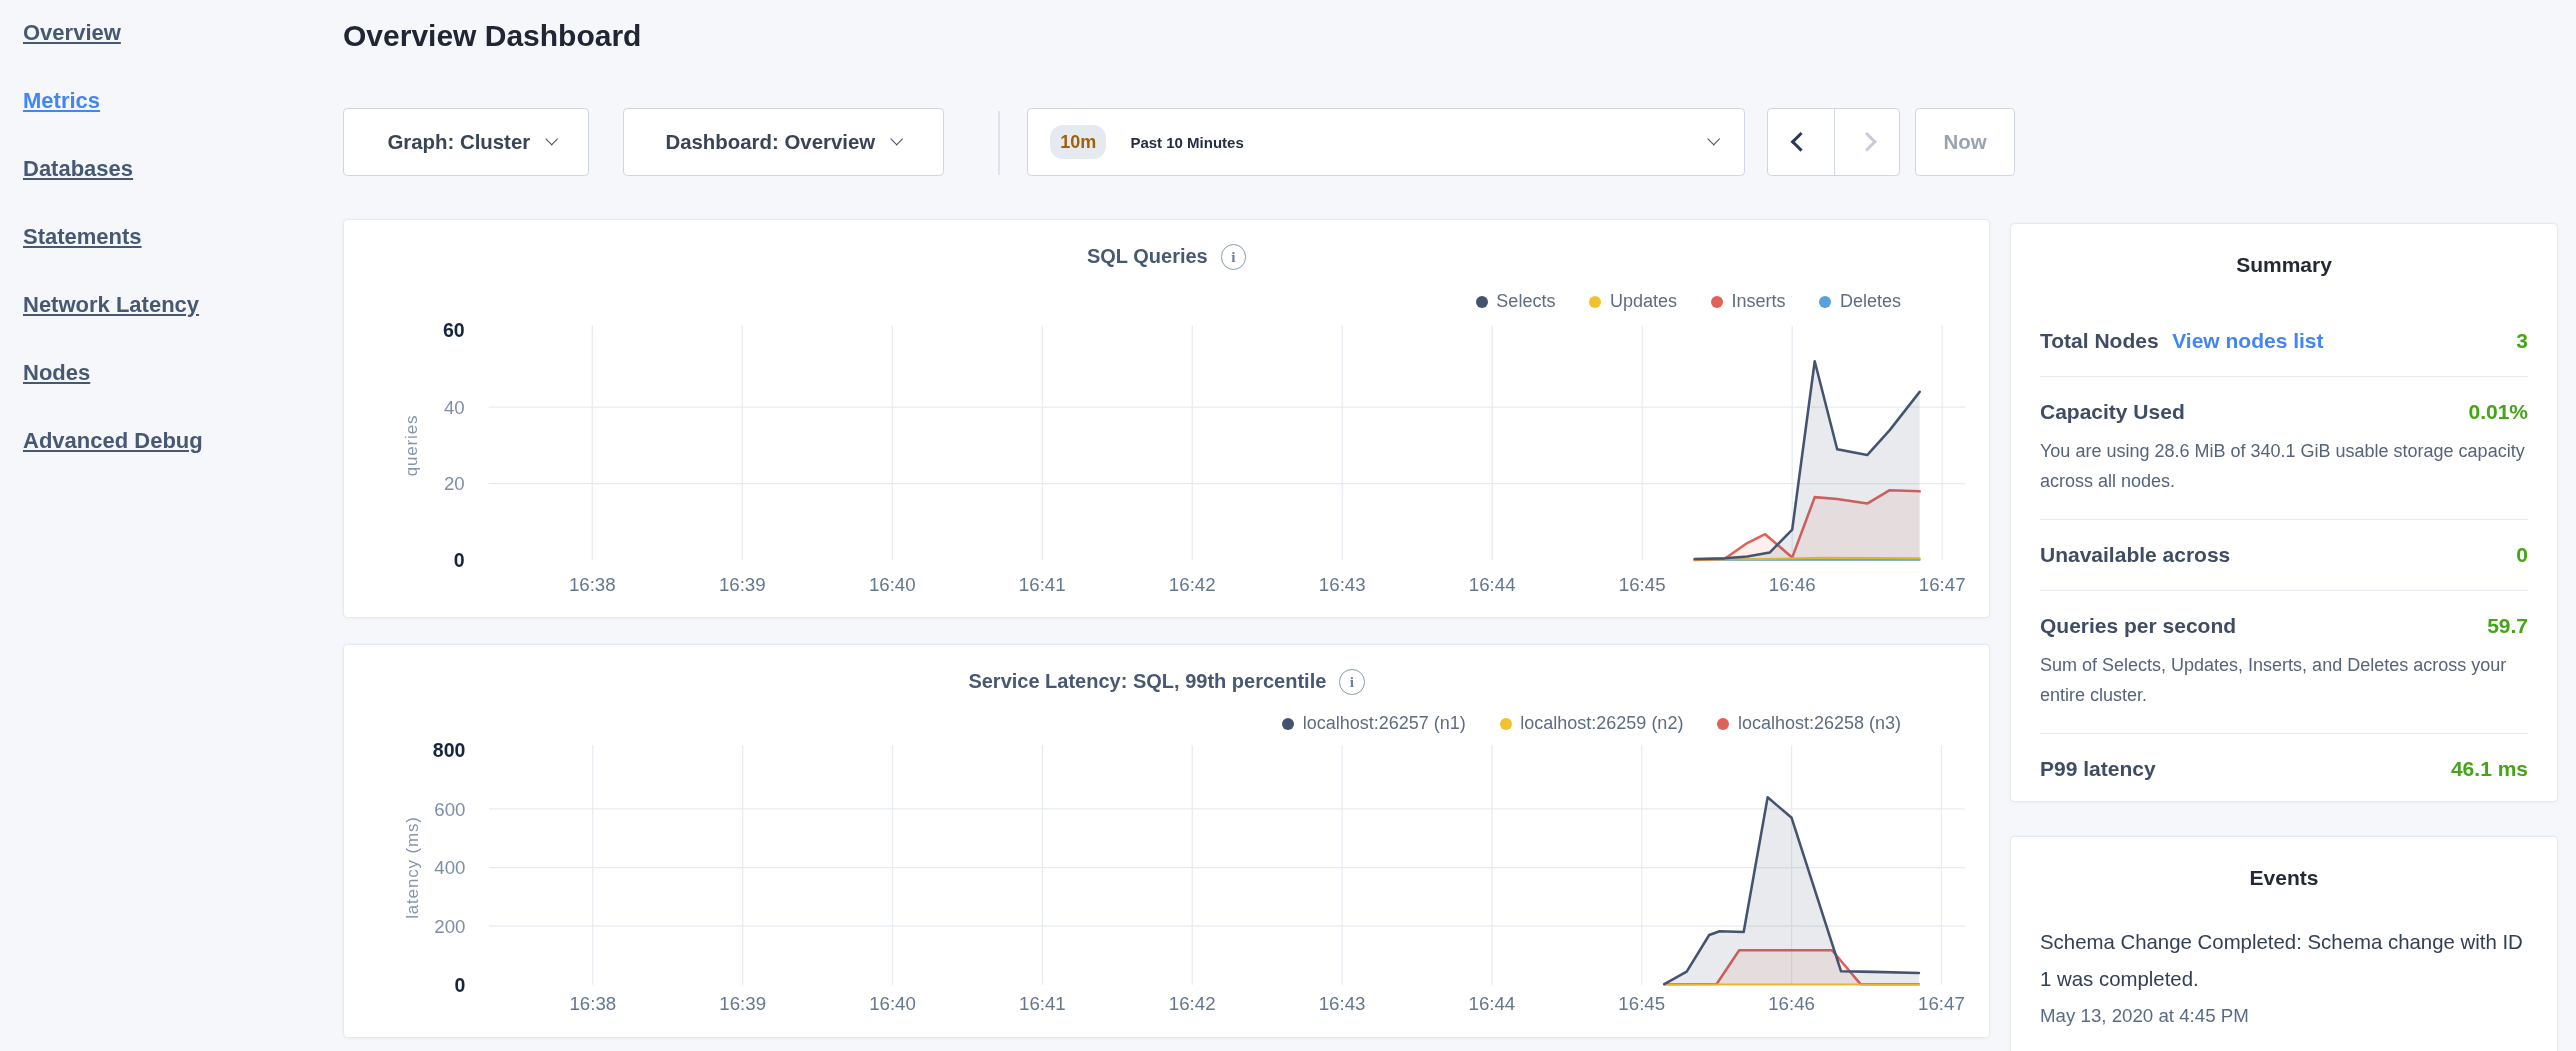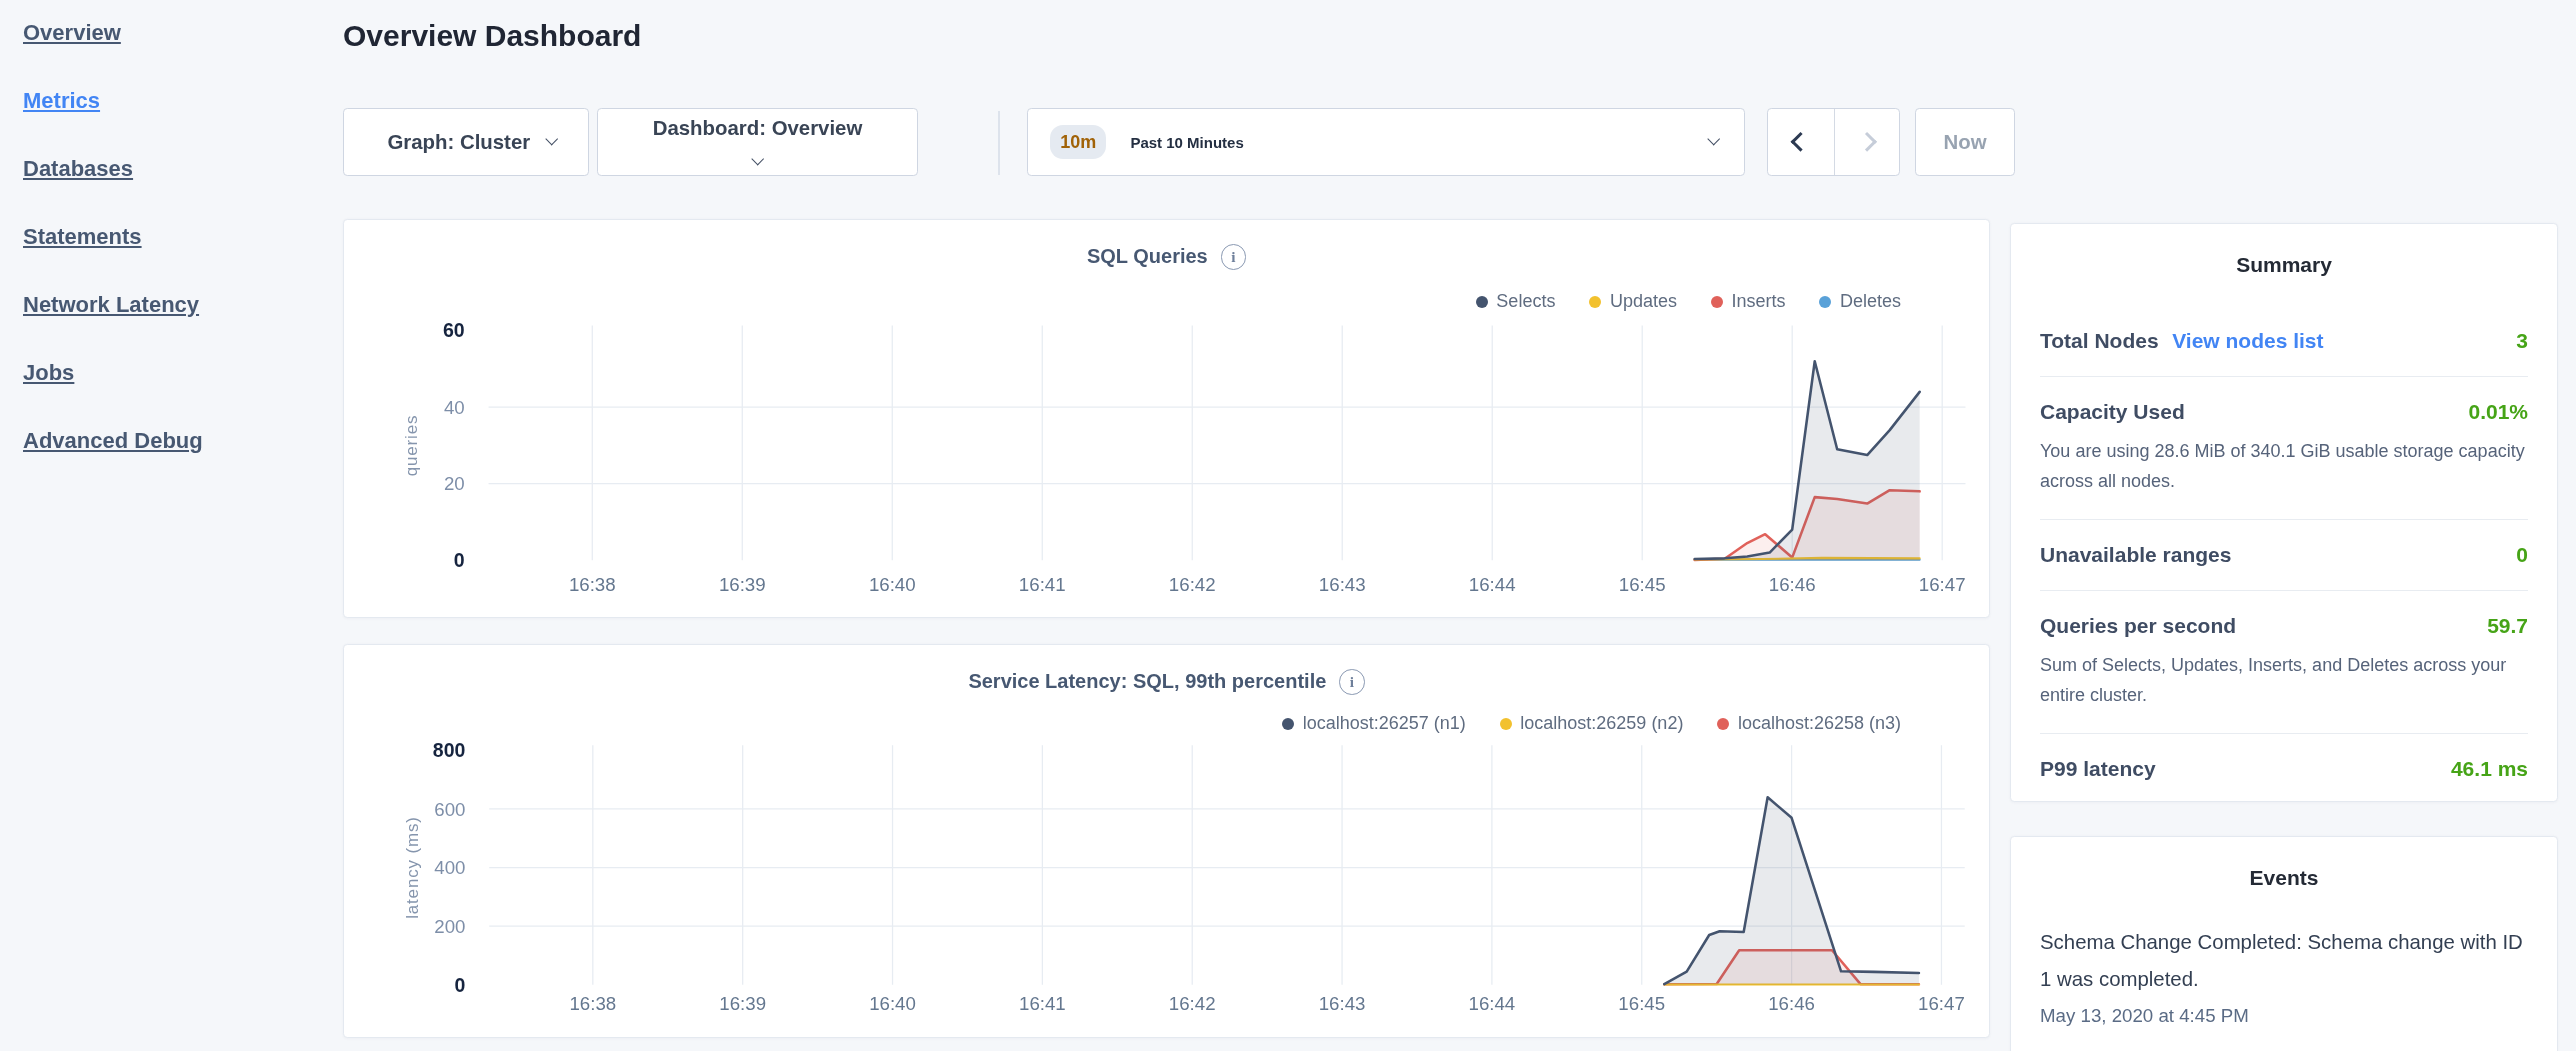--- a/index.html
+++ b/index.html
@@ -10,21 +10,21 @@
   
   .nav-item { position:absolute; left:23px; font-size:22px; font-weight:600; color:#475872; cursor:pointer; line-height:31px;text-decoration:underline; }
   .nav-item.active { color:#4285f4; }
 
   
   .page-title { position:absolute; left:343px; top:18.7px; font-size:30px; font-weight:600; color:#202634; }
 
   
   .ctl { position:absolute; top:108px; height:68px; background:#fff; border:0.9px solid #cfd6e2; border-radius:4.3px; display:flex; align-items:center; justify-content:center; font-size:20.4px; font-weight:700; color:#394455; cursor:pointer; }
   #btn-graph { left:343px; width:246px; gap:17px;padding-left:12px; }
-  #btn-dashboard { left:597px; width:321px; gap:17px;flex-direction:column; }
+  #btn-dashboard { left:623px; width:321px; gap:17px; }
   .vdivider { position:absolute; left:998px; top:111px; width:1.7px; height:64px; background:#dde3ec; }
   #time-box { left:1027px; width:718px; justify-content:flex-start; padding:0 22px; }
   .time-badge { background:#e5eaf1; border-radius:13px; padding:6.8px 10.2px; font-size:18px; font-weight:700; color:#a16207; margin-right:24px; }
   .time-label { font-size:15px; font-weight:700; color:#242f42; }
   .chev { display:inline-block; width:9.4px; height:9.4px; border-right:2.1px solid #424e63; border-bottom:2.1px solid #424e63; transform:rotate(45deg) translate(-1.7px,-1.7px); }
   .chev.thin { border-width:1.7px; }
   #time-box .chev { position:absolute; right:25.5px; }
   #arrow-group { left:1767px; width:133px; padding:0; }
   .arrow-half { width:50%; height:100%; display:flex; align-items:center; justify-content:center; cursor:pointer; }
   .arrow-half + .arrow-half { border-left:0.9px solid #d4dae4; }
@@ -74,21 +74,21 @@
 <body>
 
 <div id="app">
 
   <nav>
     <div class="nav-item" style="top:17px">Overview</div>
     <div class="nav-item active" style="top:85px">Metrics</div>
     <div class="nav-item" style="top:153px">Databases</div>
     <div class="nav-item" style="top:221px">Statements</div>
     <div class="nav-item" style="top:289px">Network Latency</div>
-    <div class="nav-item" style="top:357px">Jobs</div>
+    <div class="nav-item" style="top:357px">Nodes</div>
     <div class="nav-item" style="top:425px">Advanced Debug</div>
   </nav>
 
   <h1 class="page-title">Overview Dashboard</h1>
 
   <div class="ctl" id="btn-graph">
     <span>Graph: Cluster</span>
     <span class="chev thin"></span>
   </div>
   <div class="ctl" id="btn-dashboard">
@@ -245,21 +245,21 @@
       <div class="s-row">
         <div class="s-line">
           <span class="s-label">Capacity Used</span>
 
           <span class="s-value">0.01%</span>
         </div>
         <div class="s-desc">You are using 28.6 MiB of 340.1 GiB usable storage capacity across all nodes.</div>
       </div>
       <div class="s-row">
         <div class="s-line">
-          <span class="s-label">Unavailable ranges</span>
+          <span class="s-label">Unavailable across</span>
 
           <span class="s-value">0</span>
         </div>
 
       </div>
       <div class="s-row">
         <div class="s-line">
           <span class="s-label">Queries per second</span>
 
           <span class="s-value">59.7</span>

